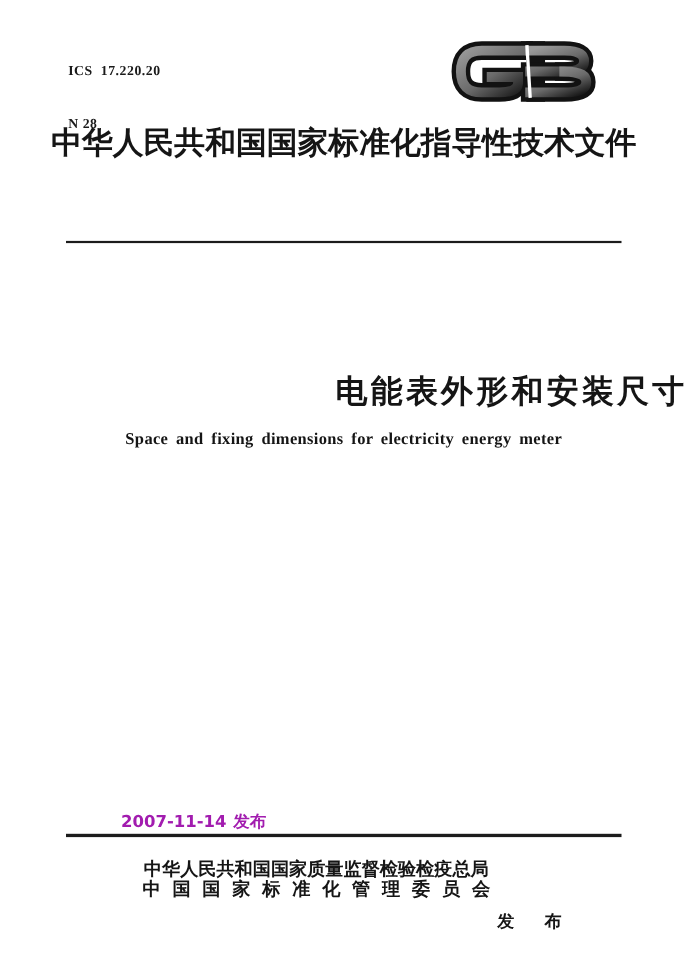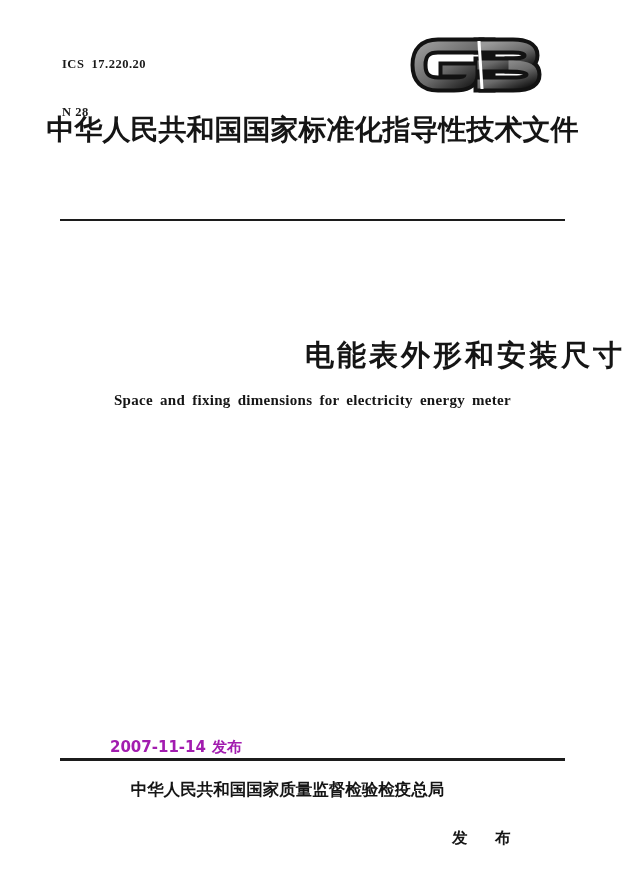--- a/index.html
+++ b/index.html
@@ -192,17 +192,18 @@
   <div class="abs title-en">Space and fixing dimensions for electricity energy meter</div>
 
   <div class="abs issue-date">
     <span>2007-11-14</span><span class="date-label">发布</span>
   </div>
 
   <div class="abs rule rule-bottom"></div>
 
   <div class="abs issuer-block">
     <span class="issuer-line1">中华人民共和国国家质量监督检验检疫总局</span>
+    <span class="issuer-line2">中国国家标准化管理委员会</span>
   </div>
 
   <div class="abs publish-label">发 布</div>
 
 </div>
 
 </body></html>

